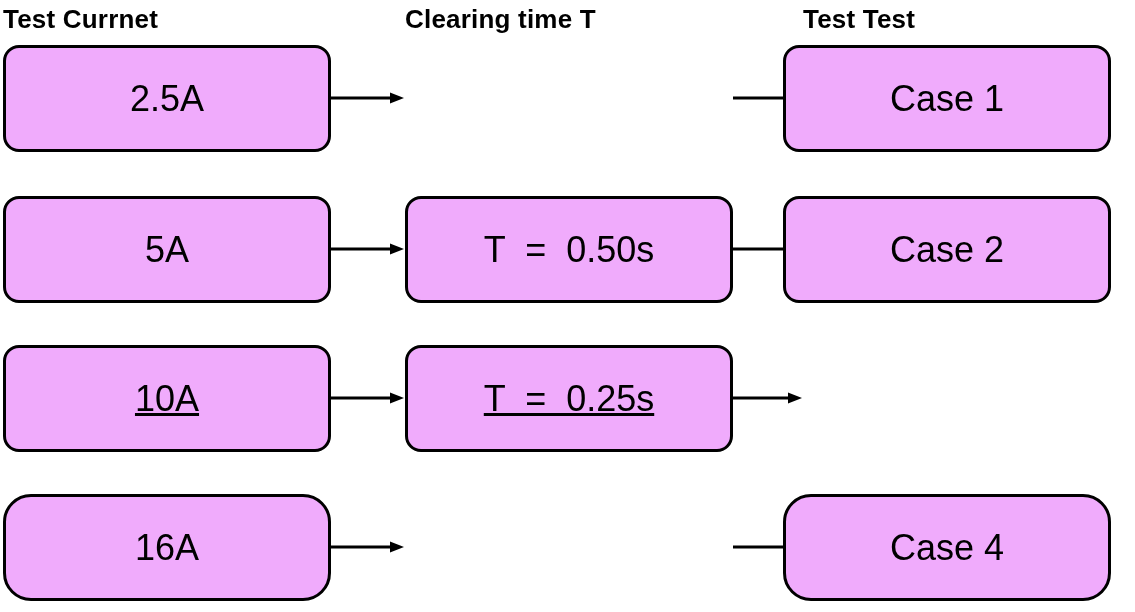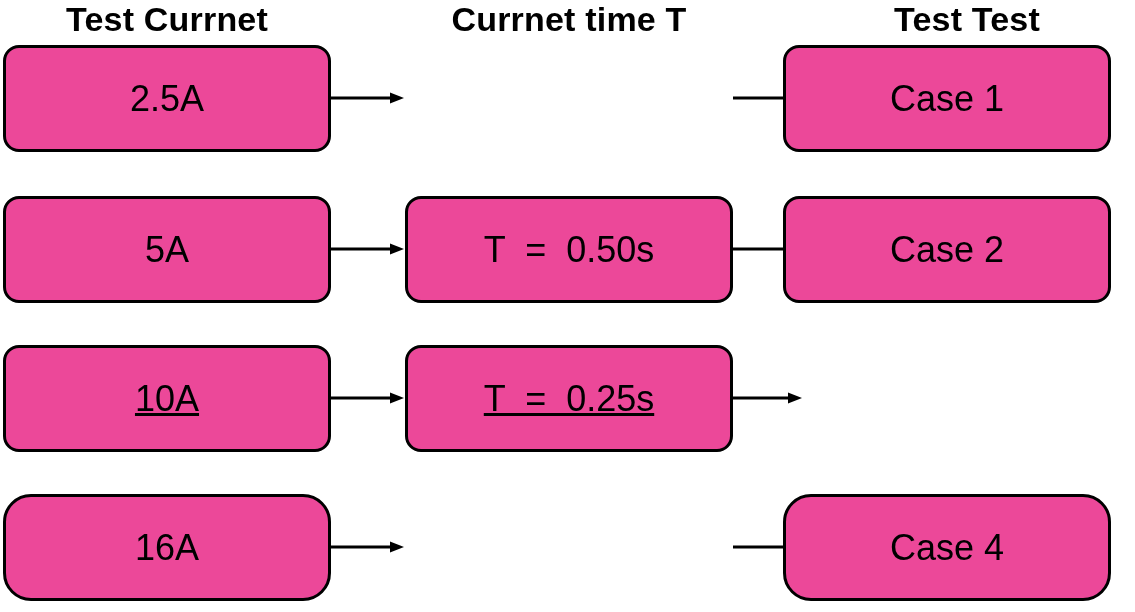--- a/index.html
+++ b/index.html
@@ -19,40 +19,39 @@
     background: #ffffff;
     overflow: hidden;
   }
 
   
   .col-header {
     position: absolute;
     top: 0px;
     height: 40px;
     line-height: 38px;
-    text-align: center;
     font-weight: bold;
-    font-size: 34px;
+    font-size: 26px;
     letter-spacing: 0.2px;
     white-space: nowrap;
     color: #000000;
   }
   .col-header.c0 { left: 3px;   width: 328px; }
   .col-header.c1 { left: 405px; width: 328px; }
   .col-header.c2 { left: 803px; width: 328px; }
 
   
   .node {
     position: absolute;
     width: 328px;
     height: 107px;
     box-sizing: border-box;
     border: 3px solid #000000;
     border-radius: 16px;
-    background: #ec4899;
+    background: #f0abfc;
     display: flex;
     align-items: center;
     justify-content: center;
   }
   .node-label {
     font-size: 36px;
     font-weight: 400;
     line-height: 1;
     color: #000000;
     white-space: pre;
@@ -84,21 +83,21 @@
   .ay1 { top: 241px; }
   .ay2 { top: 390px; }
   .ay3 { top: 539px; }
 </style>
 </head>
 <body>
 
 <div id="canvas">
 
   <div class="col-header c0">Test Currnet</div>
-  <div class="col-header c1">Currnet time T</div>
+  <div class="col-header c1">Clearing time T</div>
   <div class="col-header c2">Test Test</div>
 
   <div class="node cx0 ry0">
     <span class="node-label">2.5A</span>
   </div>
   <div class="arrow ax0 ay0">
     <svg width="74" height="16" viewBox="0 0 74 16" aria-hidden="true">
       <line x1="0" y1="8" x2="61" y2="8" stroke="#000000" stroke-width="3"></line>
       <polygon points="59,2.5 73,8 59,13.5" fill="#000000"></polygon>
     </svg>

